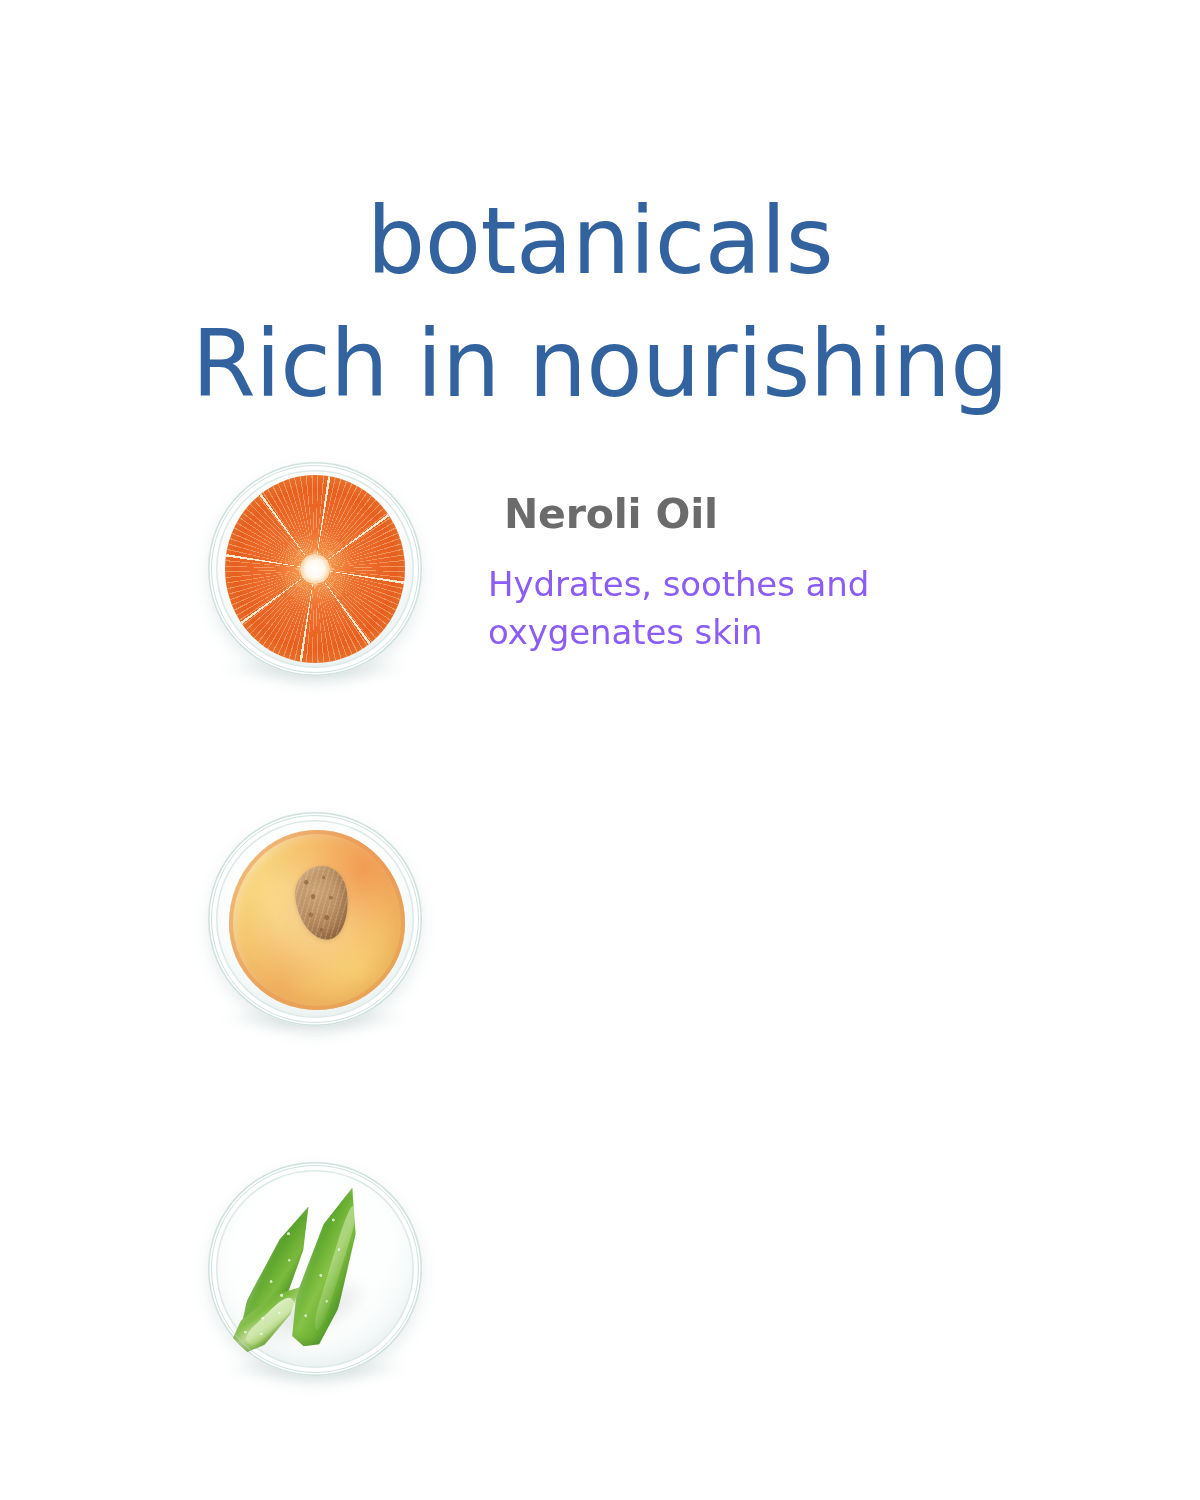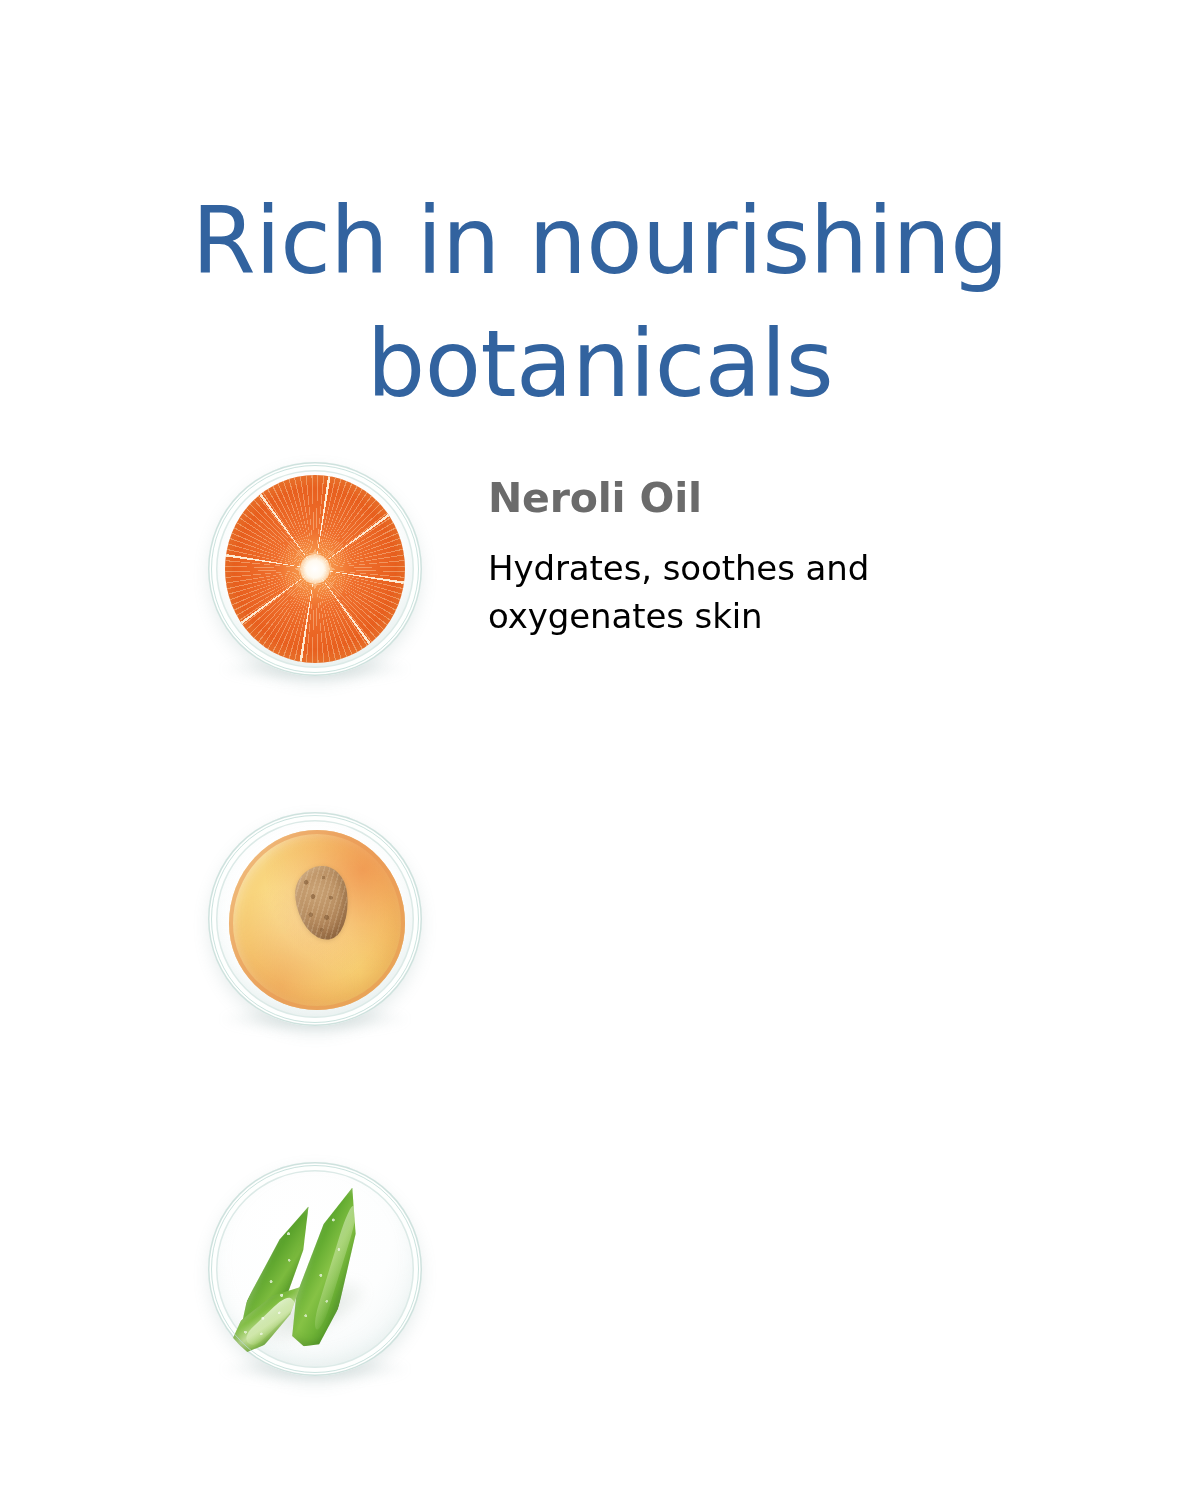--- a/index.html
+++ b/index.html
@@ -306,47 +306,47 @@
   }
 
   
   .ingredient-text {
     position: absolute;
     left: 488px;
     top: 14px;
     width: 620px;
   }
   .ingredient-name {
-    margin: 0;
+    margin: 16px;
     color: #6b6b6b;
     font-family: "DejaVu Sans", sans-serif;
     font-weight: 700;
     font-size: 41px;
     line-height: 1.12;
     letter-spacing: -0.2px;
   }
   .ingredient-desc {
     margin: 22px 0 0 0;
-    color: #000000;
+    color: #8b5cf6;
     font-family: "DejaVu Sans", sans-serif;
     font-weight: 400;
     font-size: 34px;
     line-height: 1.42;
     letter-spacing: -0.1px;
     max-width: 470px;
   }
 </style>
 </head>
 <body>
 
 <div class="page">
 
   <h1 class="headline">
+    <span class="hl-line">botanicals</span>
     <span class="hl-line">Rich in nourishing</span>
-    <span class="hl-line">botanicals</span>
   </h1>
 
   <div class="ingredient-list">
 
     <div class="ingredient-row">
       <div class="dish-wrap">
         <div class="dish-shadow"></div>
         <div class="dish">
           <div class="dish-content">
             <div class="orange">

